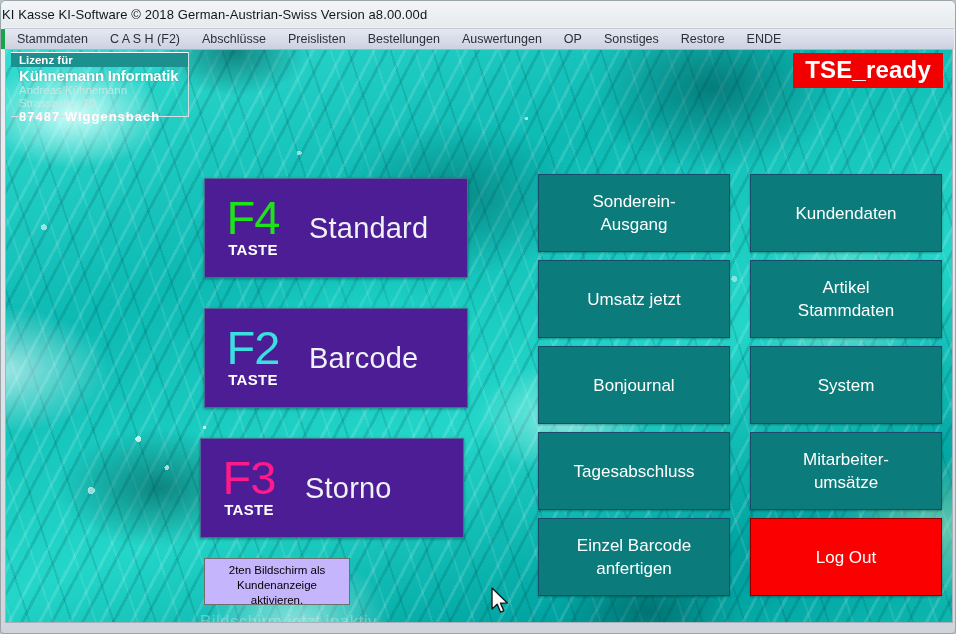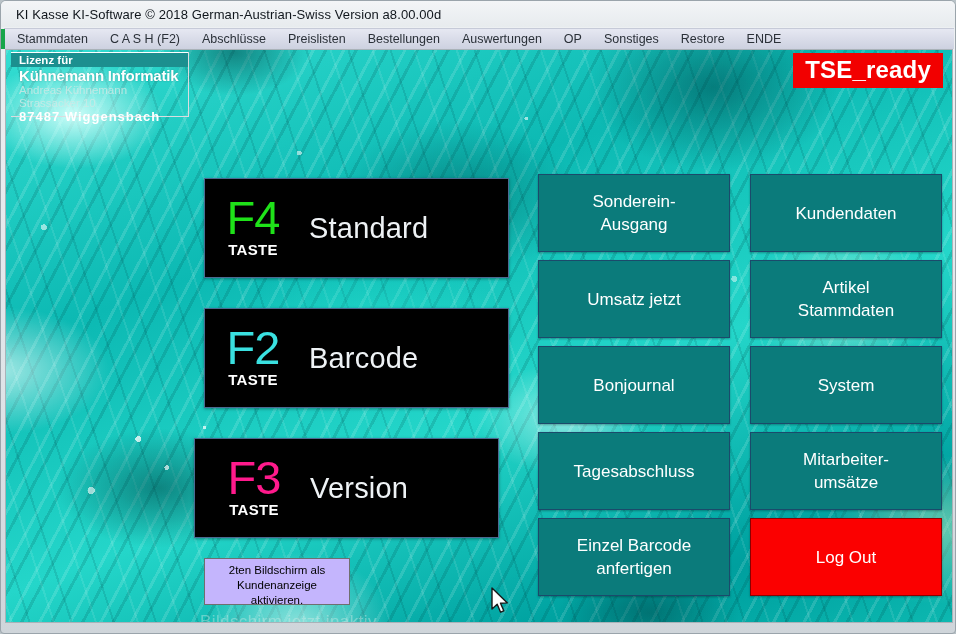--- a/index.html
+++ b/index.html
@@ -23,21 +23,21 @@
 
   
   #titlebar {
     position: absolute; left: 0; top: 0;
     width: 956px; height: 26px;
     background: linear-gradient(180deg,#f3f5f7 0%,#e7ebee 100%);
     display: flex; align-items: center;
   }
   #titlebar .title {
     font-size: 13px; color: #10161c;
-    padding-left: 15px; letter-spacing: .1px;
+    padding-left: 1px; letter-spacing: .1px;
     white-space: nowrap;
   }
 
   
   #menubar {
     position: absolute; left: 3px; top: 27px;
     width: 950px; height: 21px;
     background: linear-gradient(180deg,#e6e8f2 0%, #d8dbe8 55%, #cdd1e0 100%);
     border-top: 1px solid #c6cad8;
     display: flex; align-items: center;
@@ -143,22 +143,22 @@
     position: absolute; right: 9px; top: 3px;
     background: #f20000;
     color: #ffffff; font-weight: bold; font-size: 24px;
     padding: 3px 12px 4px 12px;
     letter-spacing: .2px;
   }
 
   
   .fbtn {
     position: absolute;
-    width: 305px; height: 100px;
-    background: #000000;
+    width: 264px; height: 100px;
+    background: #4c1d95;
     border: 1px solid #4b6a92;
     display: flex; align-items: center;
     box-shadow: 0 1px 3px rgba(0,0,0,.35);
   }
   .fbtn .keybox {
     width: 96px; text-align: center;
     display: flex; flex-direction: column; align-items: center;
     justify-content: center; padding-bottom: 2px;
   }
   .fbtn .fkey {
@@ -255,26 +255,26 @@
     </div>
 
     <div class="fbtn" style="left:198px; top:258px;">
       <div class="keybox">
         <div class="fkey" style="color:#3ae0e0">F2</div>
         <div class="taste">TASTE</div>
       </div>
       <div class="flabel">Barcode</div>
     </div>
 
-    <div class="fbtn" style="left:188px; top:388px;padding-left:11px;">
+    <div class="fbtn" style="left:194px; top:388px;">
       <div class="keybox">
         <div class="fkey" style="color:#ff1a8c">F3</div>
         <div class="taste">TASTE</div>
       </div>
-      <div class="flabel">Version</div>
+      <div class="flabel">Storno</div>
     </div>
 
     <div id="screenhint">
       <div>2ten Bildschirm als</div>
       <div>Kundenanzeige</div>
       <div>aktivieren.</div>
     </div>
     <div id="screeninactive">Bildschirm jetzt inaktiv</div>
 
     <div class="gbtn" style="left:532px; top:124px;">

